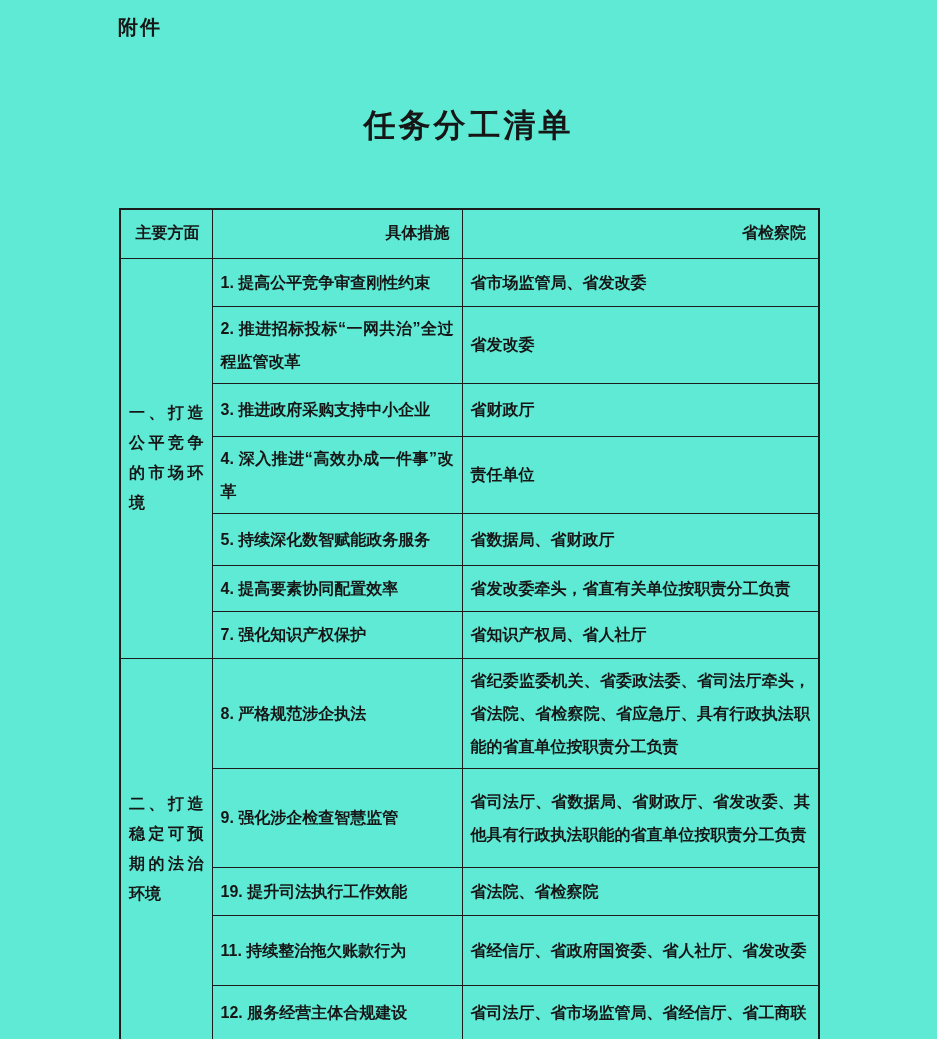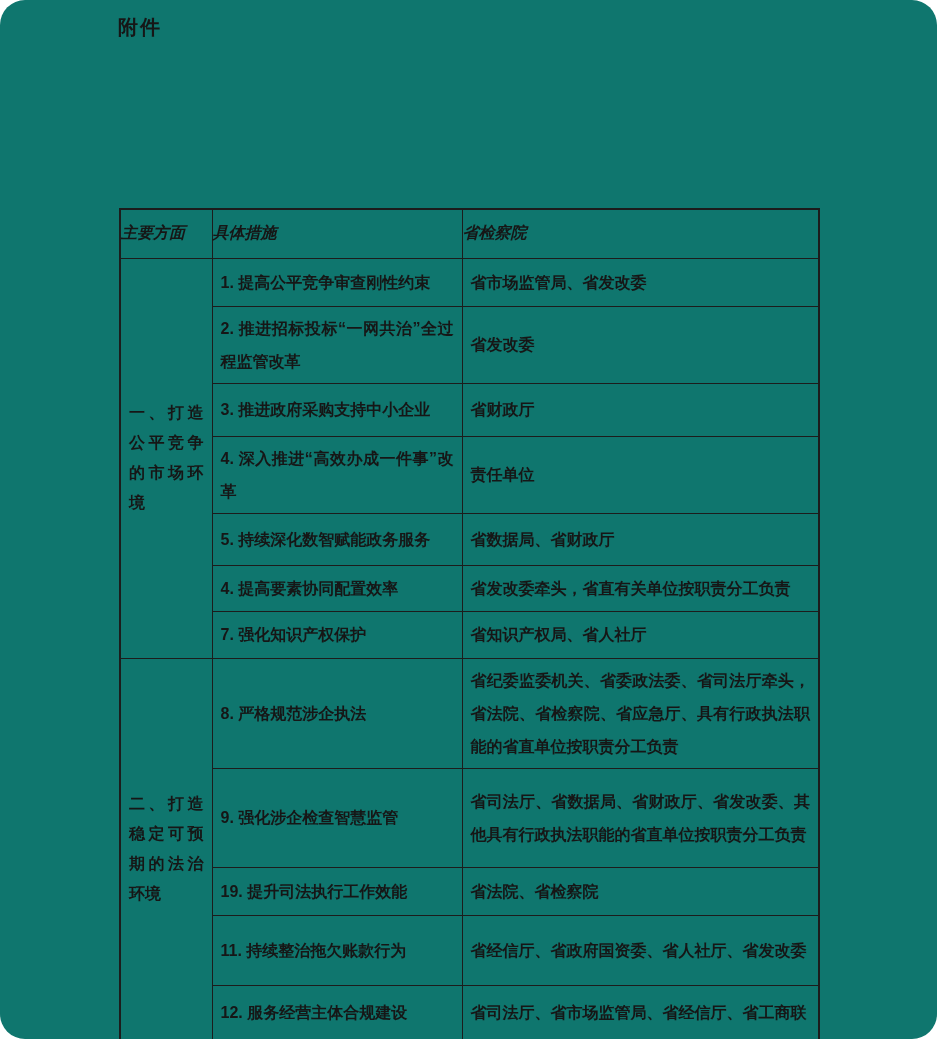--- a/index.html
+++ b/index.html
@@ -5,24 +5,23 @@
   html, body {
     margin: 0;
     padding: 0;
     background: #ffffff;
     font-family: "Liberation Sans", sans-serif;
   }
   .page {
     position: relative;
     width: 937px;
     height: 1039px;
-    background: #0f766e;
+    background: #5eead4;
     color: #1a1a1a;
     overflow: hidden;
-    border-radius: 25px;
   }
   .attachment {
     position: absolute;
     left: 118px;
     top: 14px;
     font-size: 20px;
     font-weight: bold;
     letter-spacing: 2px;
     color: #161616;
   }
@@ -53,23 +52,22 @@
     border: 1.5px solid #1c1c1c;
     vertical-align: middle;
     font-size: 16px;
     font-weight: bold;
     color: #161616;
     padding: 5px 8px;
     box-sizing: border-box;
     word-break: break-all;
   }
   table.task-table th {
-    text-align: left;
-    padding: 3px 0;
-    font-style: italic;
+    text-align: right;
+    padding: 3px 12px;
   }
   td.aspect-cell {
     text-align: justify;
     line-height: 30px;
     padding: 3px 5px;
     margin-top: 47px;
   }
   td.measure-cell {
     text-align: justify;
     line-height: 33px;
@@ -83,20 +81,21 @@
     padding-right: 10px;
   }
 </style>
 </head>
 <body>
 
 <div class="page">
 
   <div class="attachment">附件</div>
 
+  <h1 class="doc-title">任务分工清单</h1>
 
   <table class="task-table">
     <colgroup>
       <col style="width:92px">
       <col style="width:250px">
       <col style="width:357px">
     </colgroup>
     <thead>
       <tr style="height:49px">
         <th>主要方面</th>

